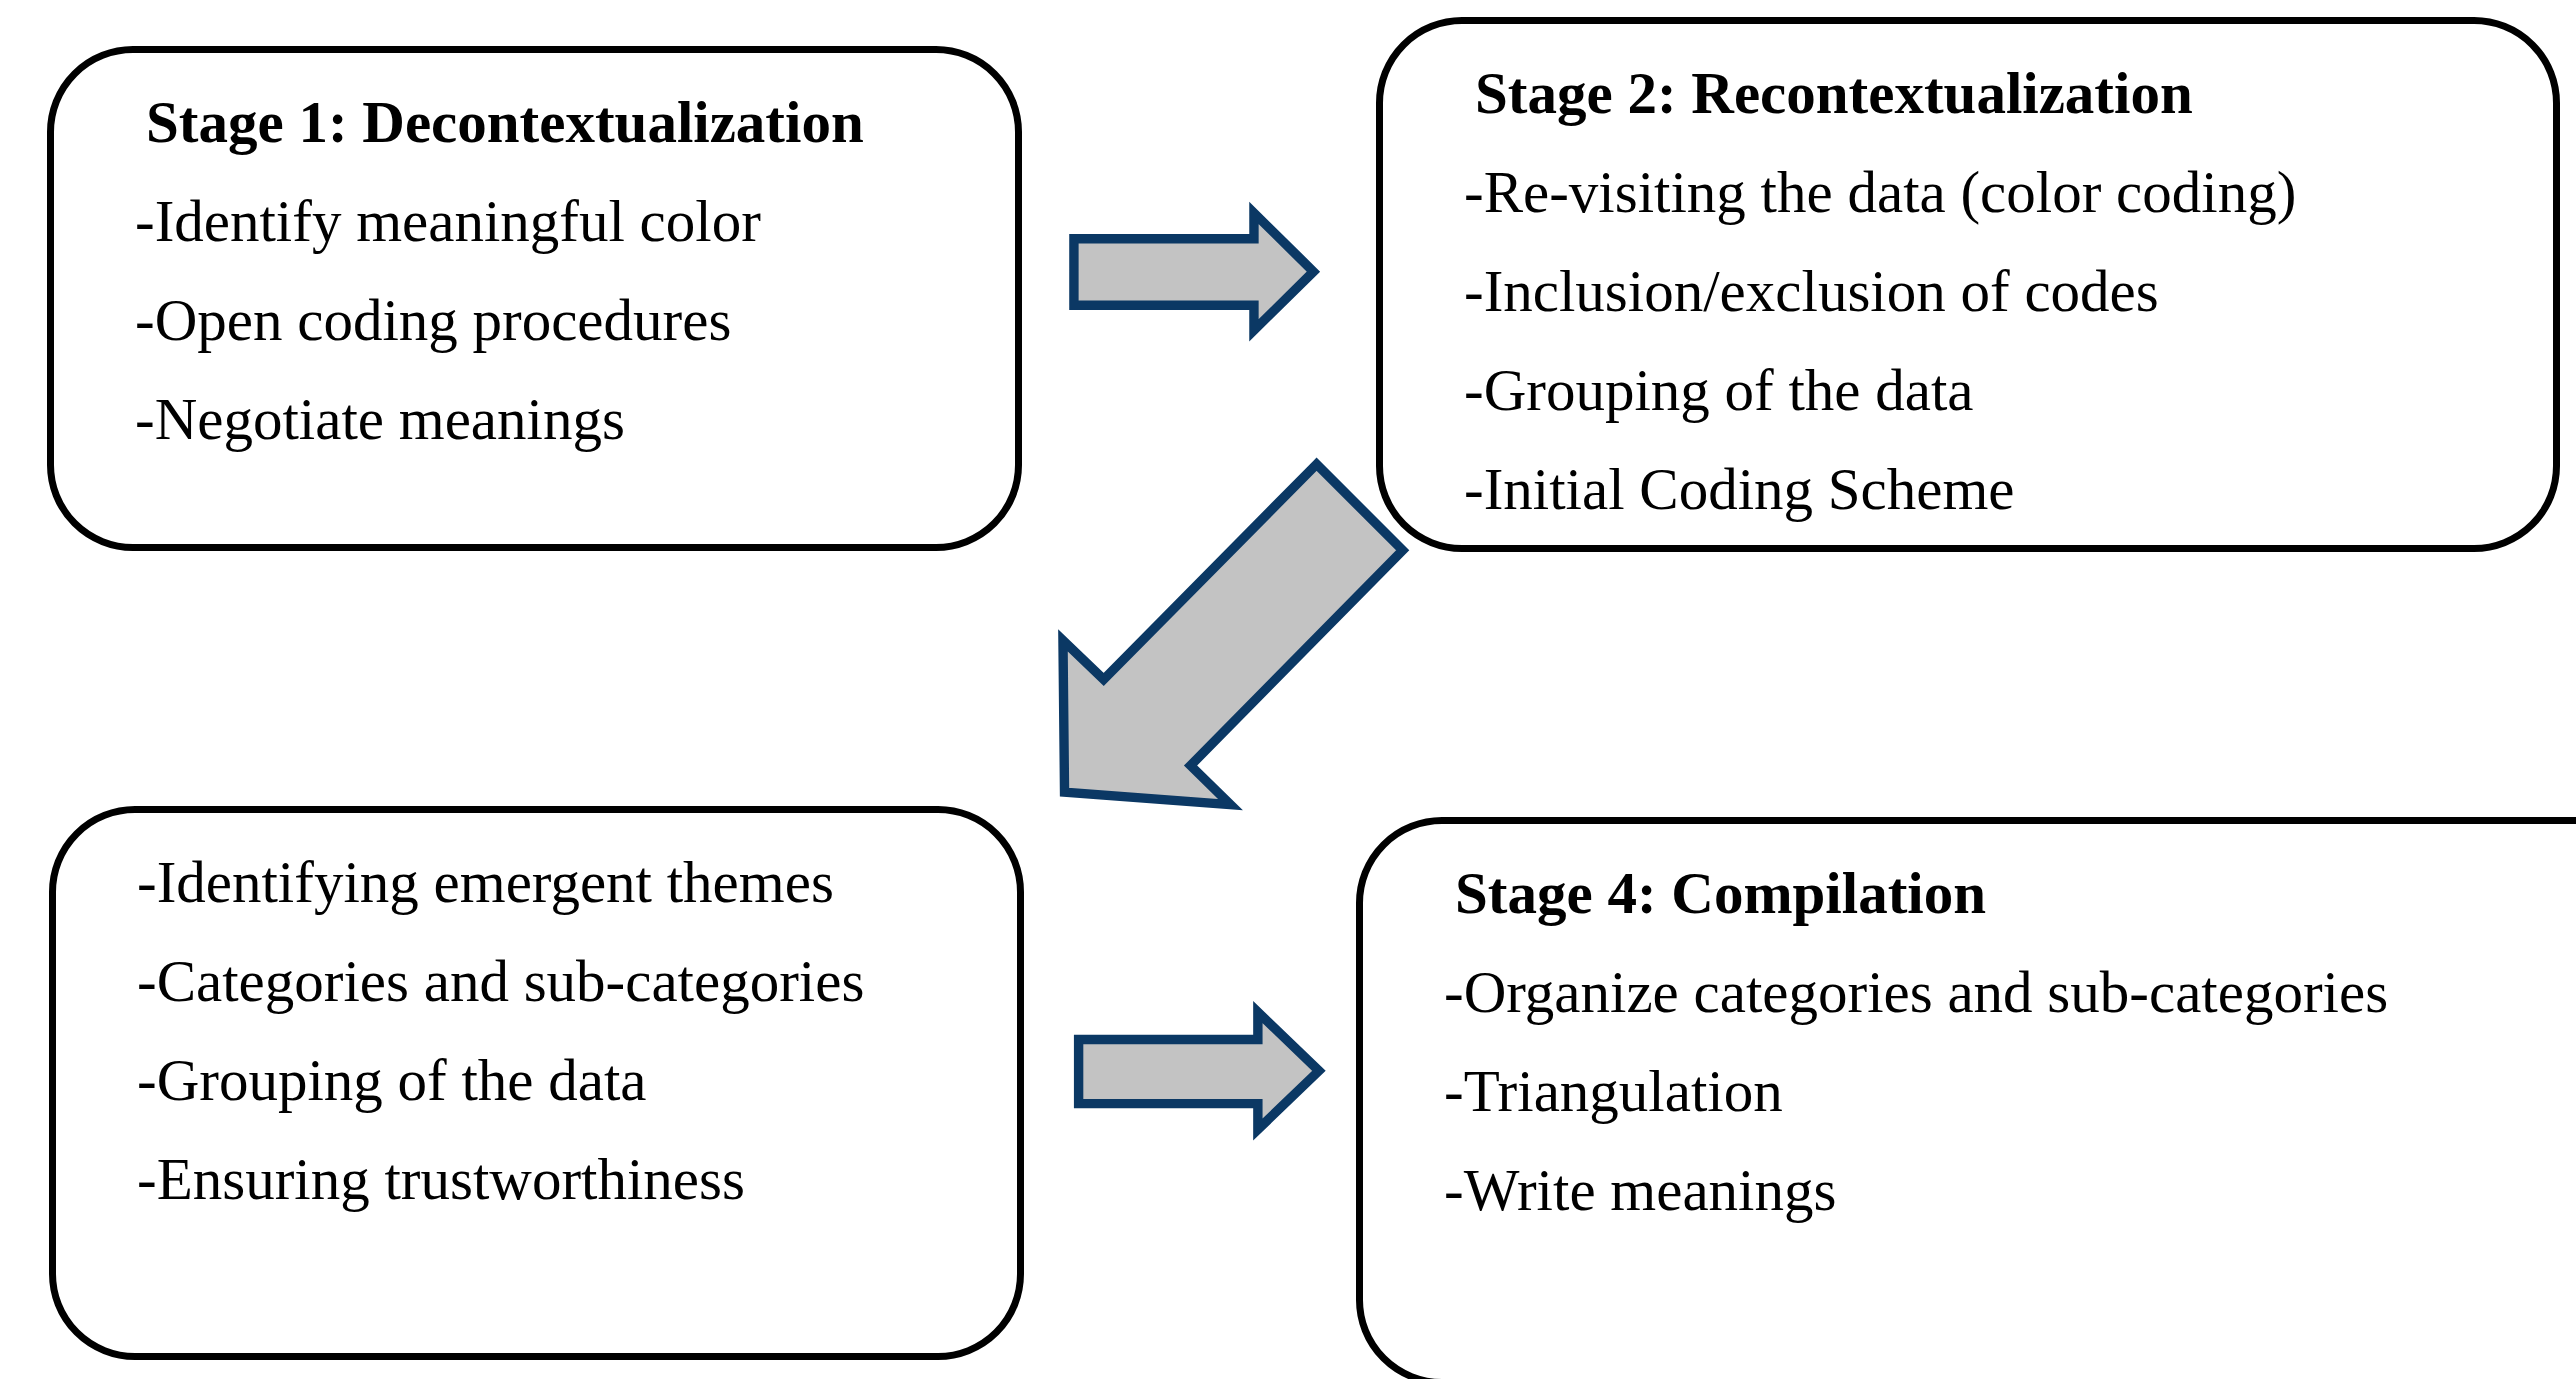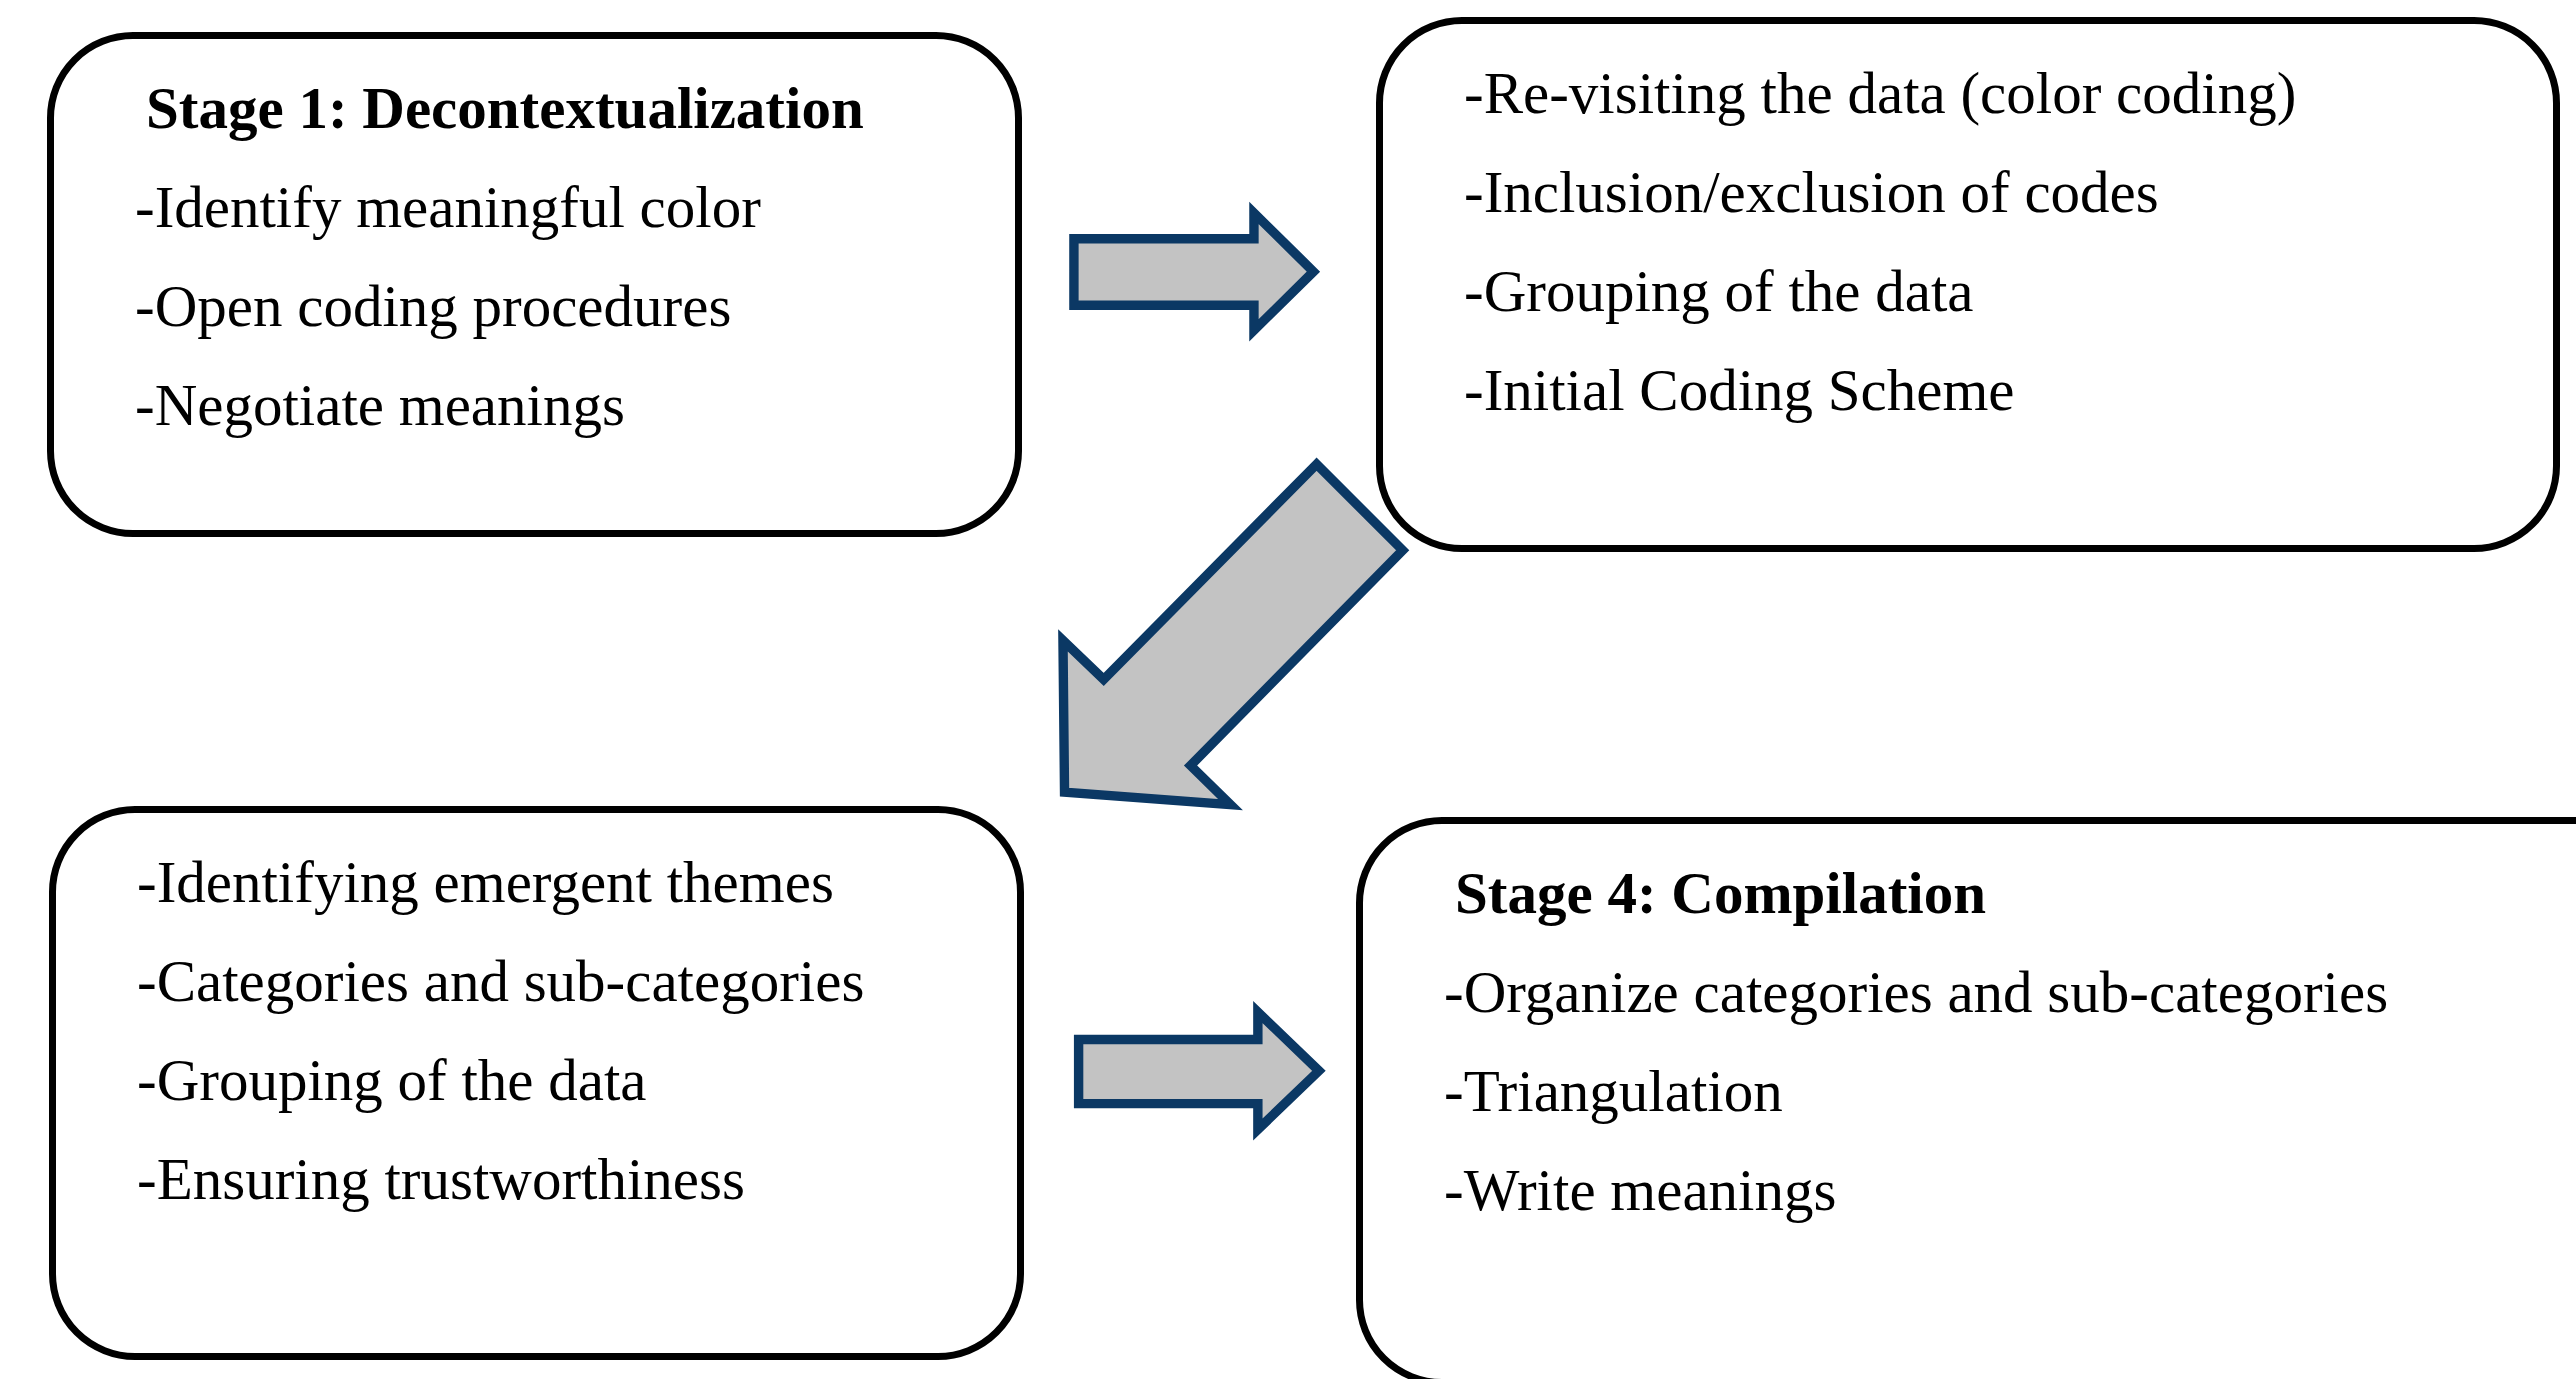--- a/index.html
+++ b/index.html
@@ -50,28 +50,29 @@
     stroke: var(--arrow-stroke, #0b3864);
     stroke-width: 12;
     stroke-linejoin: miter;
   }
 </style>
 </head>
 <body style="background: rgb(255, 255, 255);">
 
 <div class="canvas">
 
-  <div class="stage-box" style="left:47px; top:32px; width:975px; height:505px;">
+  <div class="stage-box" style="left:47px; top:46px; width:975px; height:505px;">
     <div class="box-title">Stage 1: Decontextualization</div>
     <div class="box-line">-Identify meaningful color</div>
     <div class="box-line">-Open coding procedures</div>
     <div class="box-line">-Negotiate meanings</div>
   </div>
 
   <div class="stage-box" style="left:1376px; top:17px; width:1184px; height:535px;">
+    <div class="box-title">Stage 2: Recontextualization</div>
     <div class="box-line">-Re-visiting the data (color coding)</div>
     <div class="box-line">-Inclusion/exclusion of codes</div>
     <div class="box-line">-Grouping of the data</div>
     <div class="box-line">-Initial Coding Scheme</div>
   </div>
 
   <div class="stage-box" style="left:49px; top:806px; width:975px; height:554px;">
     <div class="box-line">-Identifying emergent themes</div>
     <div class="box-line">-Categories and sub-categories</div>
     <div class="box-line">-Grouping of the data</div>

